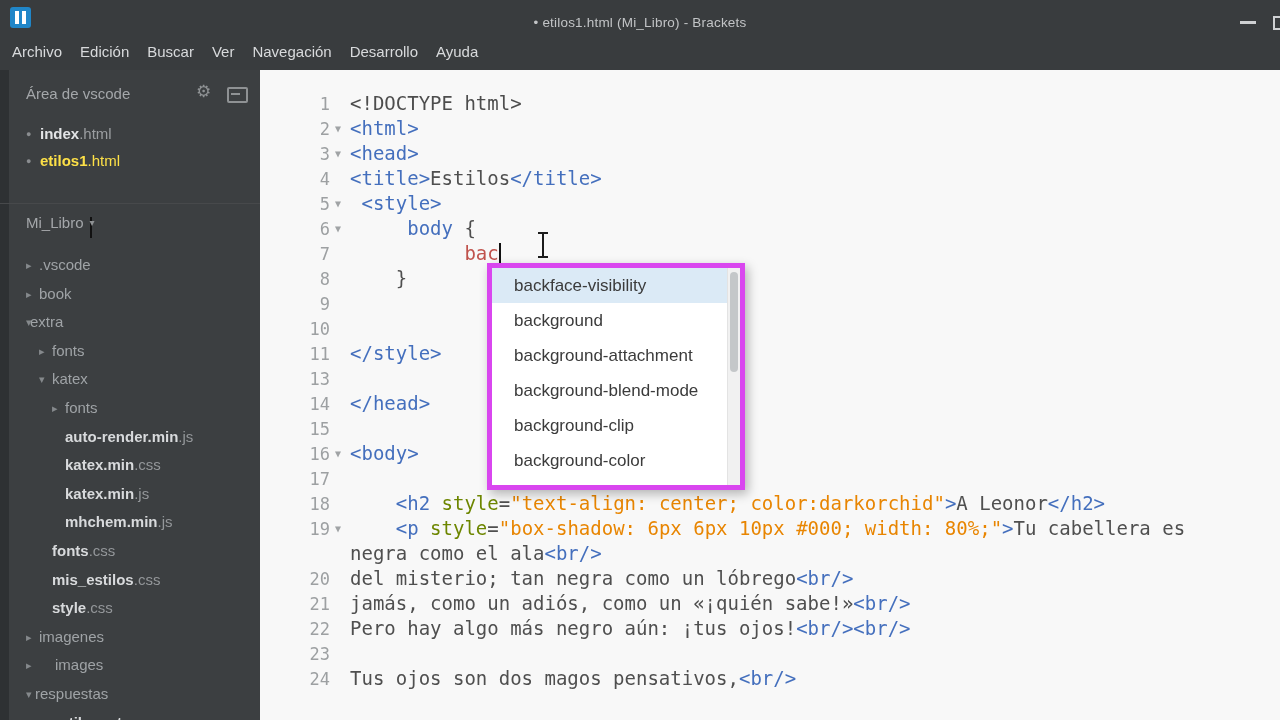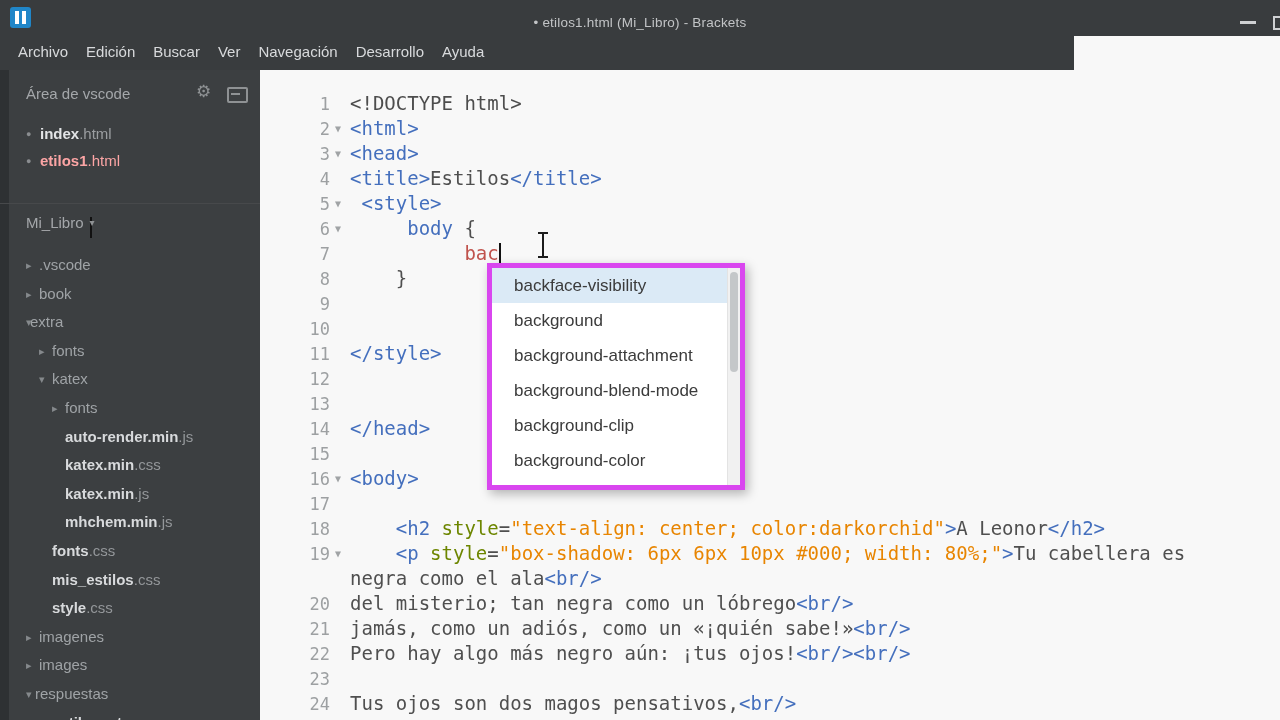--- a/index.html
+++ b/index.html
@@ -10,37 +10,37 @@
   .titlebar{position:absolute;left:0;top:0;width:1280px;height:36px;background:#393c3e}
   .app-icon{position:absolute;left:10px;top:7px;width:21px;height:21px;background:#2086c8;
             border-radius:3px;display:flex;align-items:center;justify-content:center}
   .app-icon .inner{width:11px;height:13px;background:#ffffff;position:relative}
   .app-icon .inner::after{content:"";position:absolute;left:4px;top:-2px;width:3px;height:17px;background:#2086c8}
   .win-title{position:absolute;left:0;top:15px;width:100%;text-align:center;
              font-size:13.5px;color:#c2c4c6;letter-spacing:.2px}
   .min-btn{position:absolute;left:1240px;top:21px;width:16px;height:3px;background:#cfd1d3}
   .max-btn{position:absolute;left:1273px;top:16px;width:12px;height:10px;border:2px solid #cfd1d3;background:transparent}
 
-  .menubar{position:absolute;left:0;top:36px;width:1074px;height:34px;background:#393c3e;
-           display:flex;padding-left:9px;box-sizing:border-box}
+  .menubar{position:absolute;left:0;top:36px;width:1280px;height:34px;background:#393c3e;
+           display:flex;padding-left:3px;box-sizing:border-box}
   .menu-item{padding:7px 9px 0 9px;font-size:15px;color:#d8dadc;white-space:nowrap}
 
   
   .sidebar{position:absolute;left:0;top:70px;width:260px;height:650px;background:#3c3f41;overflow:hidden}
   .left-strip{position:absolute;left:0;top:0;width:9px;height:650px;background:#2e3133}
   .ws-title{position:absolute;left:26px;top:15px;font-size:15px;color:#a4a7aa}
   .gear{position:absolute;left:196px;top:13px;font-size:17px;color:#8f9294;line-height:18px}
   .split{position:absolute;left:227px;top:17px;width:17px;height:12px;border:2px solid #8f9294;border-radius:2px}
   .split::after{content:"";position:absolute;left:2px;top:4px;width:9px;height:2px;background:#8f9294}
   .ws-list{position:absolute;left:0;top:50px;width:260px}
   .ws-file{height:27px;display:flex;align-items:center;font-size:15px}
   .ws-file .dot{width:14px;margin-left:26px;color:#8a8d90;font-size:9px}
   .ws-file .fname{font-weight:bold;color:#e2e4e6}
   .ws-file .fext{color:#9b9ea1}
-  .ws-file.active .fname,.ws-file.active .fext{color:#fca5a5}
+  .ws-file.active .fname,.ws-file.active .fext{color:#fde047}
   .ws-divider{position:absolute;left:0;top:133px;width:260px;height:1px;background:#47494b}
   .project-row{position:absolute;left:26px;top:144px;font-size:15px;color:#a4a7aa}
   .project-row .caret{font-size:10px;color:#8f9294;margin-left:6px;vertical-align:2px}
   .tree{position:absolute;left:0;top:0;width:260px;height:650px}
   .tree-row{position:absolute;height:24px;line-height:24px;font-size:15px;white-space:nowrap}
   .tree-row .arrow{position:absolute;top:0;color:#85898c;font-size:11px}
   .tree-row .flabel{color:#9fa3a6}
   .tree-row .fname{font-weight:bold;color:#d8dadc}
   .tree-row .fext{color:#94979a}
 
@@ -121,39 +121,38 @@
       <div class="tree-row" style="top: 297.4px;"><span class="arrow" style="left: 39px;">▾</span><span class="flabel" style="margin-left: 52px; display: inline-block;">katex</span></div>
       <div class="tree-row" style="top: 326px;"><span class="arrow" style="left: 52px;">▸</span><span class="flabel" style="margin-left: 65px; display: inline-block;">fonts</span></div>
       <div class="tree-row" style="top: 354.6px;"><span class="fname" style="margin-left: 65px; display: inline-block;">auto-render.min</span><span class="fext">.js</span></div>
       <div class="tree-row" style="top: 383.2px;"><span class="fname" style="margin-left: 65px; display: inline-block;">katex.min</span><span class="fext">.css</span></div>
       <div class="tree-row" style="top: 411.8px;"><span class="fname" style="margin-left: 65px; display: inline-block;">katex.min</span><span class="fext">.js</span></div>
       <div class="tree-row" style="top: 440.4px;"><span class="fname" style="margin-left: 65px; display: inline-block;">mhchem.min</span><span class="fext">.js</span></div>
       <div class="tree-row" style="top: 469px;"><span class="fname" style="margin-left: 52px; display: inline-block;">fonts</span><span class="fext">.css</span></div>
       <div class="tree-row" style="top: 497.6px;"><span class="fname" style="margin-left: 52px; display: inline-block;">mis_estilos</span><span class="fext">.css</span></div>
       <div class="tree-row" style="top: 526.2px;"><span class="fname" style="margin-left: 52px; display: inline-block;">style</span><span class="fext">.css</span></div>
       <div class="tree-row" style="top: 554.8px;"><span class="arrow" style="left: 26px;">▸</span><span class="flabel" style="margin-left: 39px; display: inline-block;">imagenes</span></div>
-      <div class="tree-row" style="top: 583.4px;"><span class="arrow" style="left: 26px;">▸</span><span class="flabel" style="margin-left: 39px; display: inline-block;">images</span></div>
+      <div class="tree-row" style="top: 583.4px;"><span class="arrow" style="left: 26px;">▸</span><span class="flabel" style="margin-left: 55px; display: inline-block;">images</span></div>
       <div class="tree-row" style="top: 612px;"><span class="arrow" style="left: 26px;">▾</span><span class="flabel" style="margin-left: 35px; display: inline-block;">respuestas</span></div>
       <div class="tree-row" style="top: 640.6px;"><span class="fname" style="margin-left: 52px; display: inline-block;">estilos_otra</span><span class="fext">.css</span></div>
     </div>
 </div>
 
 <div class="editor" id="editor">
     <div class="code-row"><div class="gutter"><span class="num">1</span></div><div class="code"><span class="c-meta">&lt;!DOCTYPE html&gt;</span></div></div>
     <div class="code-row"><div class="gutter"><span class="num">2</span><span class="fold">▼</span></div><div class="code"><span class="c-tag">&lt;html&gt;</span></div></div>
     <div class="code-row"><div class="gutter"><span class="num">3</span><span class="fold">▼</span></div><div class="code"><span class="c-tag">&lt;head&gt;</span></div></div>
     <div class="code-row"><div class="gutter"><span class="num">4</span></div><div class="code"><span class="c-tag">&lt;title&gt;</span><span class="c-text">Estilos</span><span class="c-tag">&lt;/title&gt;</span></div></div>
     <div class="code-row"><div class="gutter"><span class="num">5</span><span class="fold">▼</span></div><div class="code"><span class="c-text"> </span><span class="c-tag">&lt;style&gt;</span></div></div>
     <div class="code-row"><div class="gutter"><span class="num">6</span><span class="fold">▼</span></div><div class="code"><span class="c-text">     </span><span class="c-tag">body</span><span class="c-text"> {</span></div></div>
     <div class="code-row"><div class="gutter"><span class="num">7</span></div><div class="code"><span class="c-text">          </span><span class="c-prop">bac</span><span class="caret"></span></div></div>
     <div class="code-row"><div class="gutter"><span class="num">8</span></div><div class="code"><span class="c-text">    }</span></div></div>
     <div class="code-row"><div class="gutter"><span class="num">9</span></div><div class="code"></div></div>
     <div class="code-row"><div class="gutter"><span class="num">10</span></div><div class="code"></div></div>
     <div class="code-row"><div class="gutter"><span class="num">11</span></div><div class="code"><span class="c-tag">&lt;/style&gt;</span></div></div>
-    <div class="code-row"><div class="gutter"><span class="num">12</span></div><div class="code"></div></div>
     <div class="code-row"><div class="gutter"><span class="num">13</span></div><div class="code"></div></div>
     <div class="code-row"><div class="gutter"><span class="num">14</span></div><div class="code"><span class="c-tag">&lt;/head&gt;</span></div></div>
     <div class="code-row"><div class="gutter"><span class="num">15</span></div><div class="code"></div></div>
     <div class="code-row"><div class="gutter"><span class="num">16</span><span class="fold">▼</span></div><div class="code"><span class="c-tag">&lt;body&gt;</span></div></div>
     <div class="code-row"><div class="gutter"><span class="num">17</span></div></div>
     <div class="code-row"><div class="gutter"><span class="num">18</span></div><div class="code"><span class="c-text">    </span><span class="c-tag">&lt;h2 </span><span class="c-attr">style</span><span class="c-text">=</span><span class="c-str">"text-align: center; color:darkorchid"</span><span class="c-tag">&gt;</span><span class="c-text">A Leonor</span><span class="c-tag">&lt;/h2&gt;</span></div></div>
     <div class="code-row"><div class="gutter"><span class="num">19</span><span class="fold">▼</span></div><div class="code"><span class="c-text">    </span><span class="c-tag">&lt;p </span><span class="c-attr">style</span><span class="c-text">=</span><span class="c-str">"box-shadow: 6px 6px 10px #000; width: 80%;"</span><span class="c-tag">&gt;</span><span class="c-text">Tu cabellera es</span></div></div>
     <div class="code-row"><div class="gutter"></div><div class="code"><span class="c-text">negra como el ala</span><span class="c-tag">&lt;br/&gt;</span></div></div>
     <div class="code-row"><div class="gutter"><span class="num">20</span></div><div class="code"><span class="c-text">del misterio; tan negra como un lóbrego</span><span class="c-tag">&lt;br/&gt;</span></div></div>
     <div class="code-row"><div class="gutter"><span class="num">21</span></div><div class="code"><span class="c-text">jamás, como un adiós, como un «¡quién sabe!»</span><span class="c-tag">&lt;br/&gt;</span></div></div>

